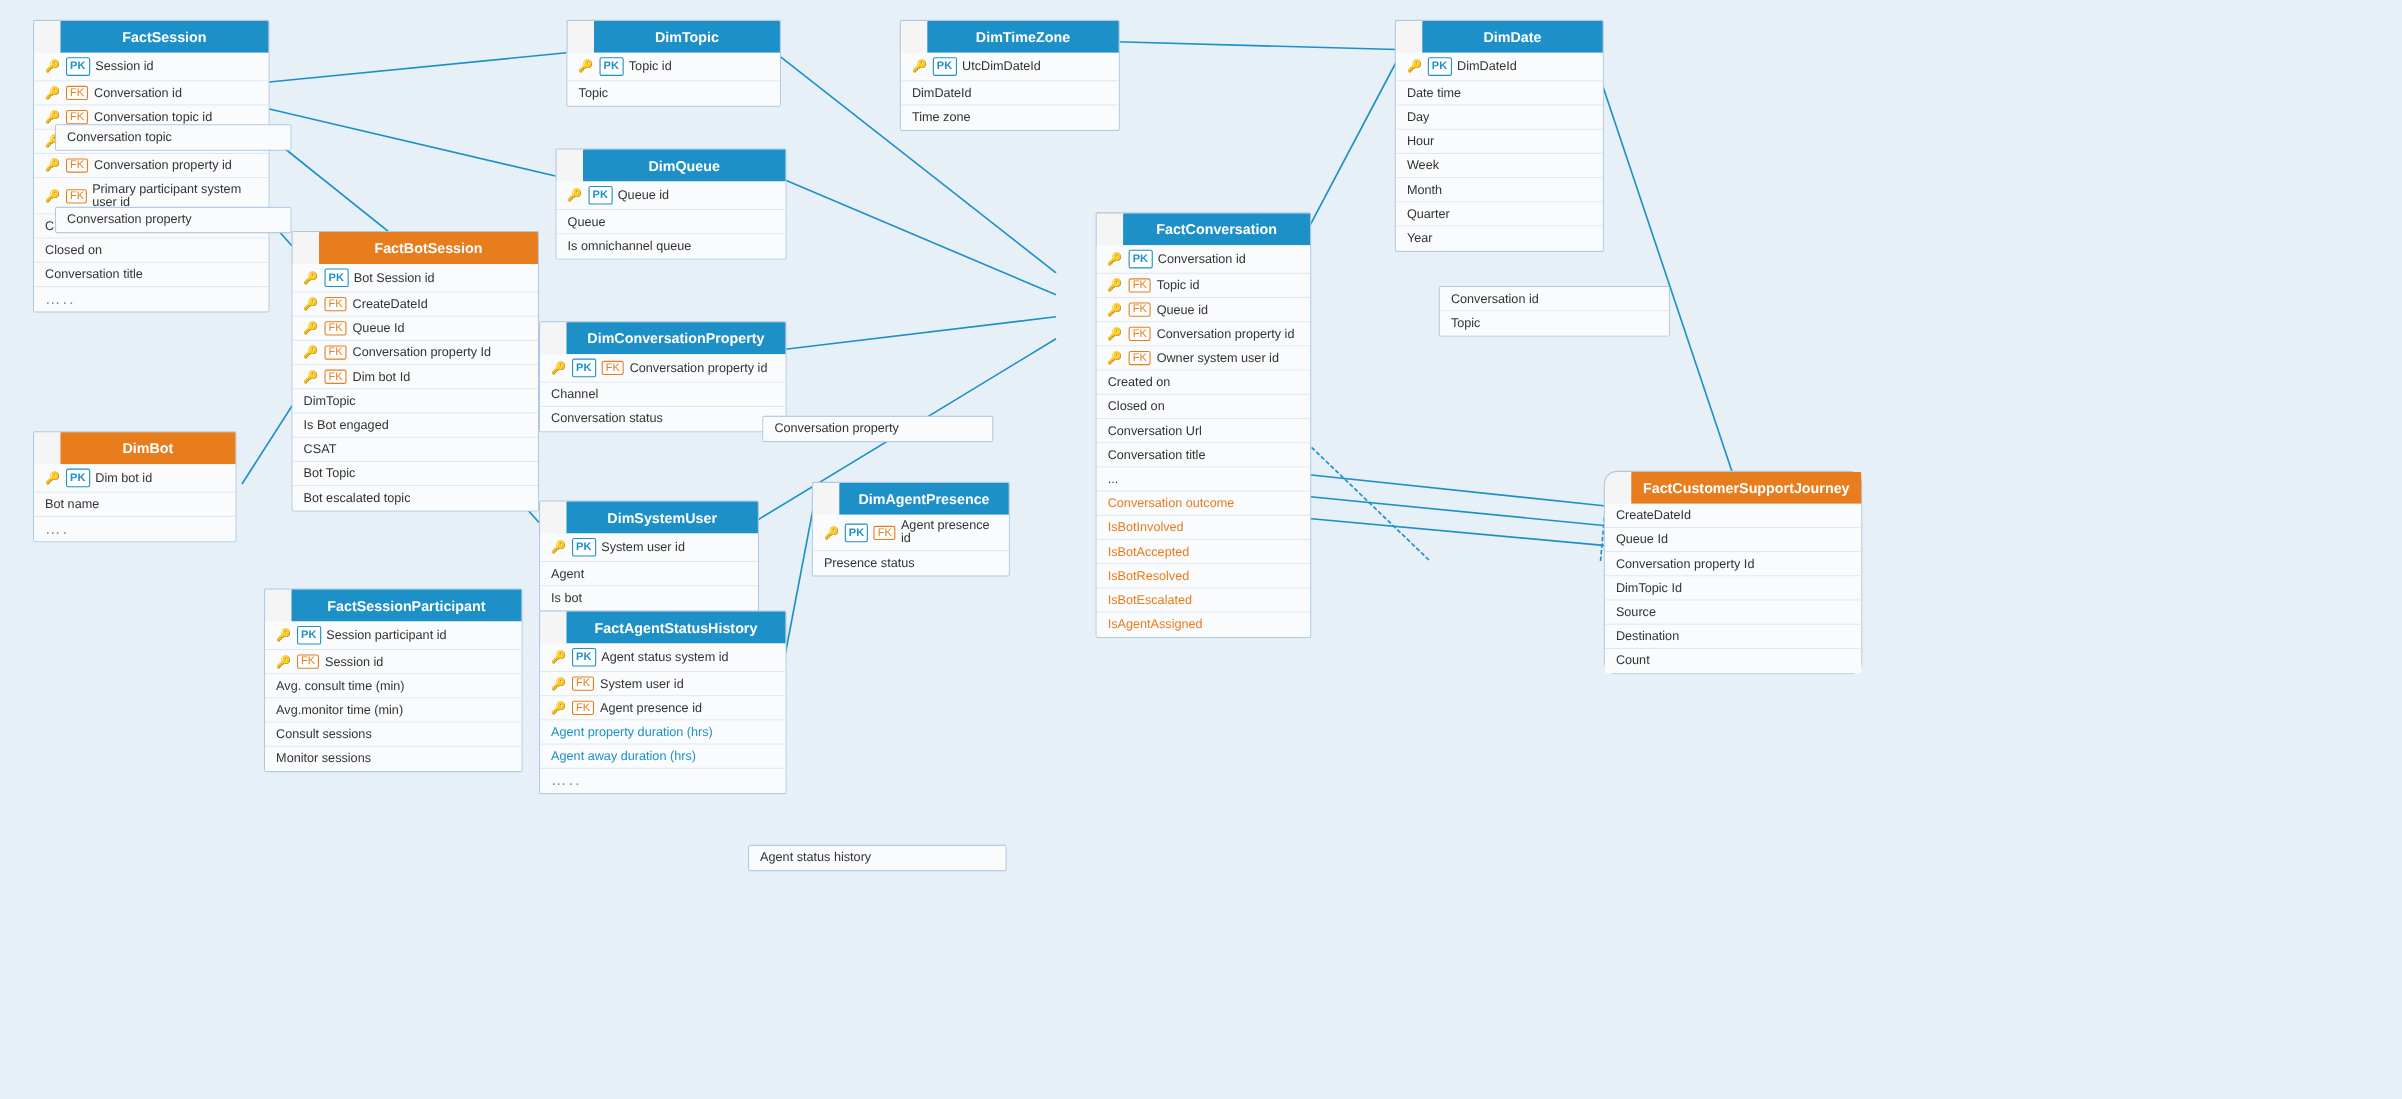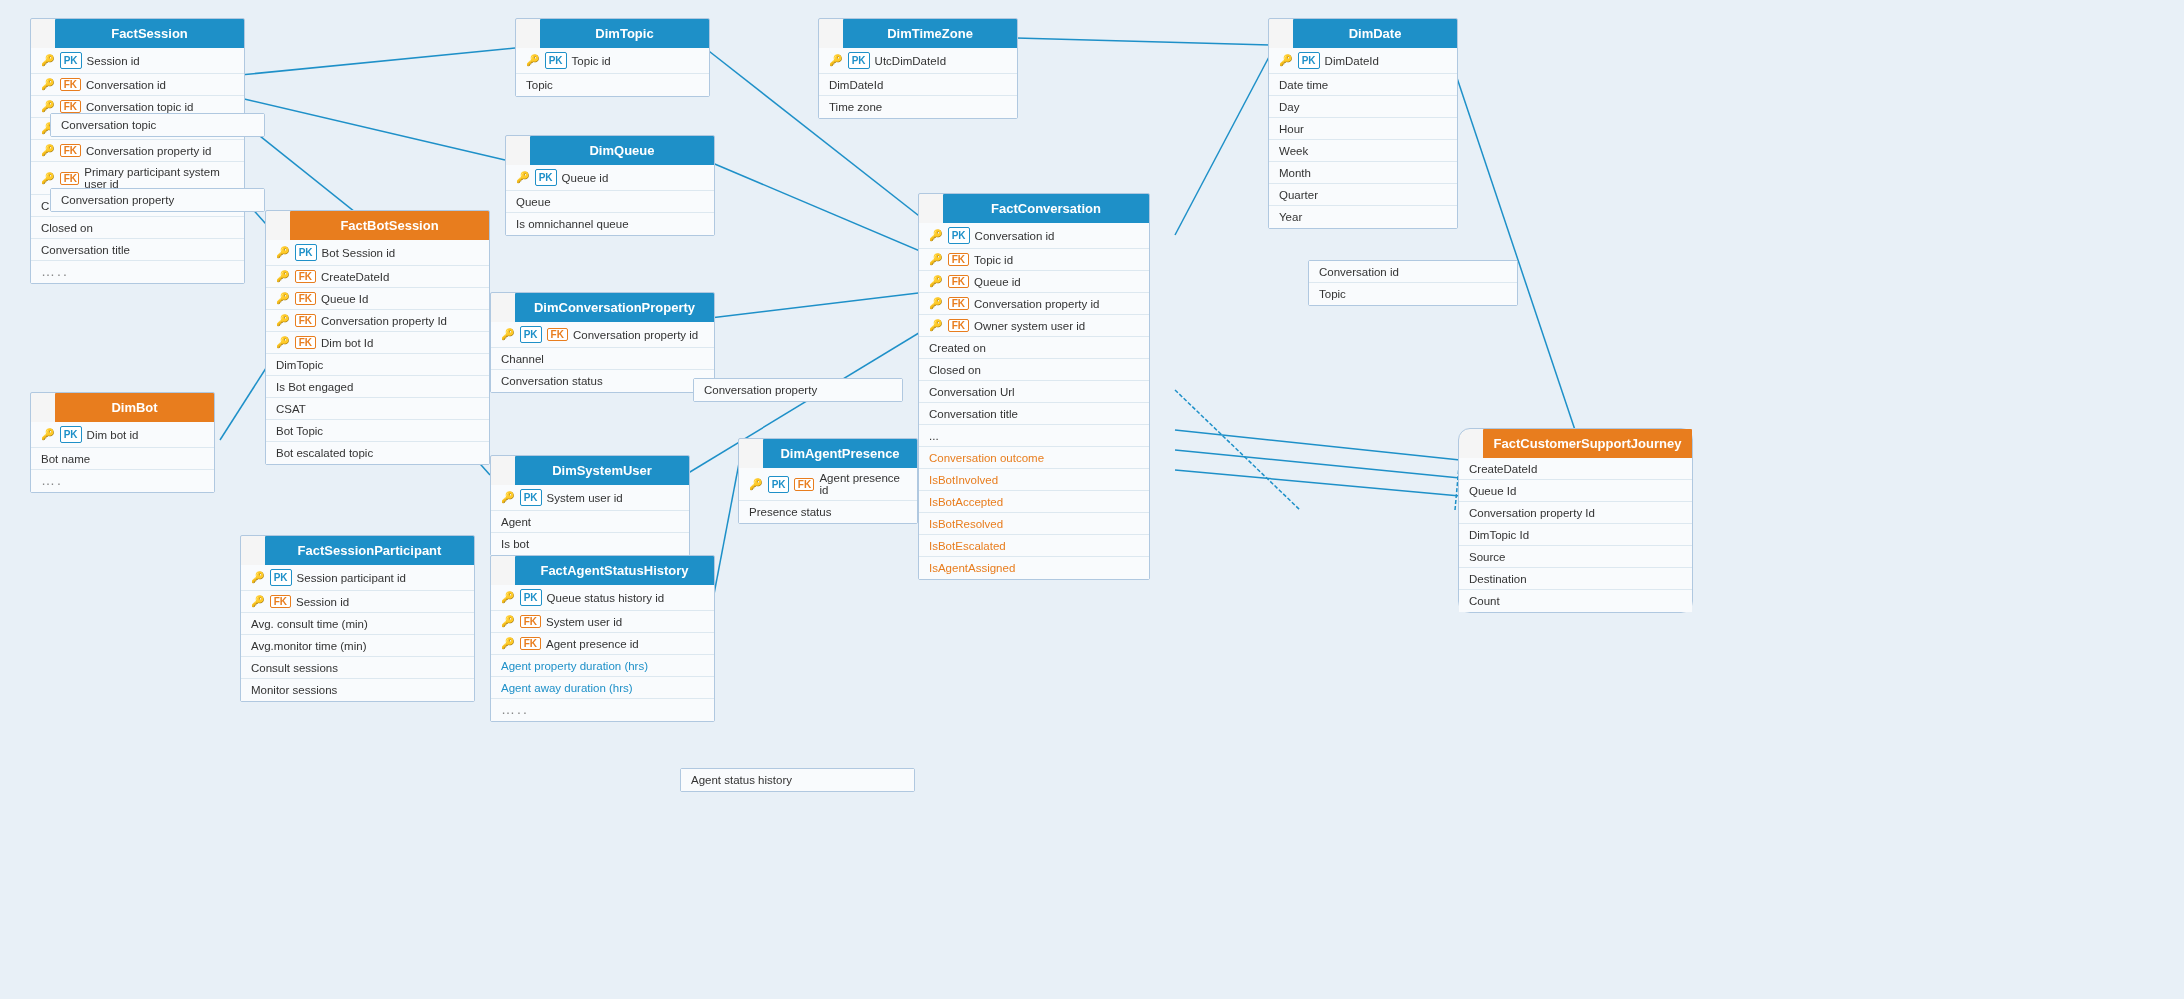--- a/index.html
+++ b/index.html
@@ -55,21 +55,21 @@
       border: 1px solid #1e90c8;
       border-radius: 2px;
       padding: 2px 3px;
       min-width: 18px;
       text-align: center;
       background: #fff;
     }
     .fk-badge {
       color: #e87d1e;
       font-size: 10px;
-      font-weight: bold;
+      font-weight: normal;
       border: 1px solid #e87d1e;
       border-radius: 2px;
       padding: 0 3px;
       min-width: 18px;
       text-align: center;
       background: #fff;
     }
     .key-icon {
       color: #1e90c8;
       font-size: 11px;
@@ -342,21 +342,21 @@
     <div class="entity-row">
         <span>Is bot</span>
       </div>
   </div>
 
   <div class="entity-box" style="left:490px; top:555px; width:225px;">
     <div class="entity-header header-blue">FactAgentStatusHistory</div>
     <div class="entity-row">
       <span class="key-icon">🔑</span>
       <span class="pk-badge">PK</span>
-      <span>Queue status history id</span>
+      <span>Agent status system id</span>
     </div>
     <div class="entity-row">
       <span class="key-icon-orange">🔑</span>
       <span class="fk-badge">FK</span>
       <span>System user id</span>
     </div>
     <div class="entity-row">
       <span class="key-icon-orange">🔑</span>
       <span class="fk-badge">FK</span>
       <span>Agent presence id</span>
@@ -391,21 +391,21 @@
       <span class="key-icon">🔑</span>
       <span class="pk-badge">PK</span>
       <span class="fk-badge">FK</span>
       <span>Agent presence id</span>
     </div>
     <div class="entity-row">
         <span>Presence status</span>
       </div>
   </div>
 
-  <div class="entity-box" style="left:918px; top:193px; width:232px;">
+  <div class="entity-box" style="left:996px; top:193px; width:196px;">
     <div class="entity-header header-blue">FactConversation</div>
     <div class="entity-row">
       <span class="key-icon">🔑</span>
       <span class="pk-badge">PK</span>
       <span>Conversation id</span>
     </div>
     <div class="entity-row">
       <span class="key-icon-orange">🔑</span>
       <span class="fk-badge">FK</span>
       <span>Topic id</span>

